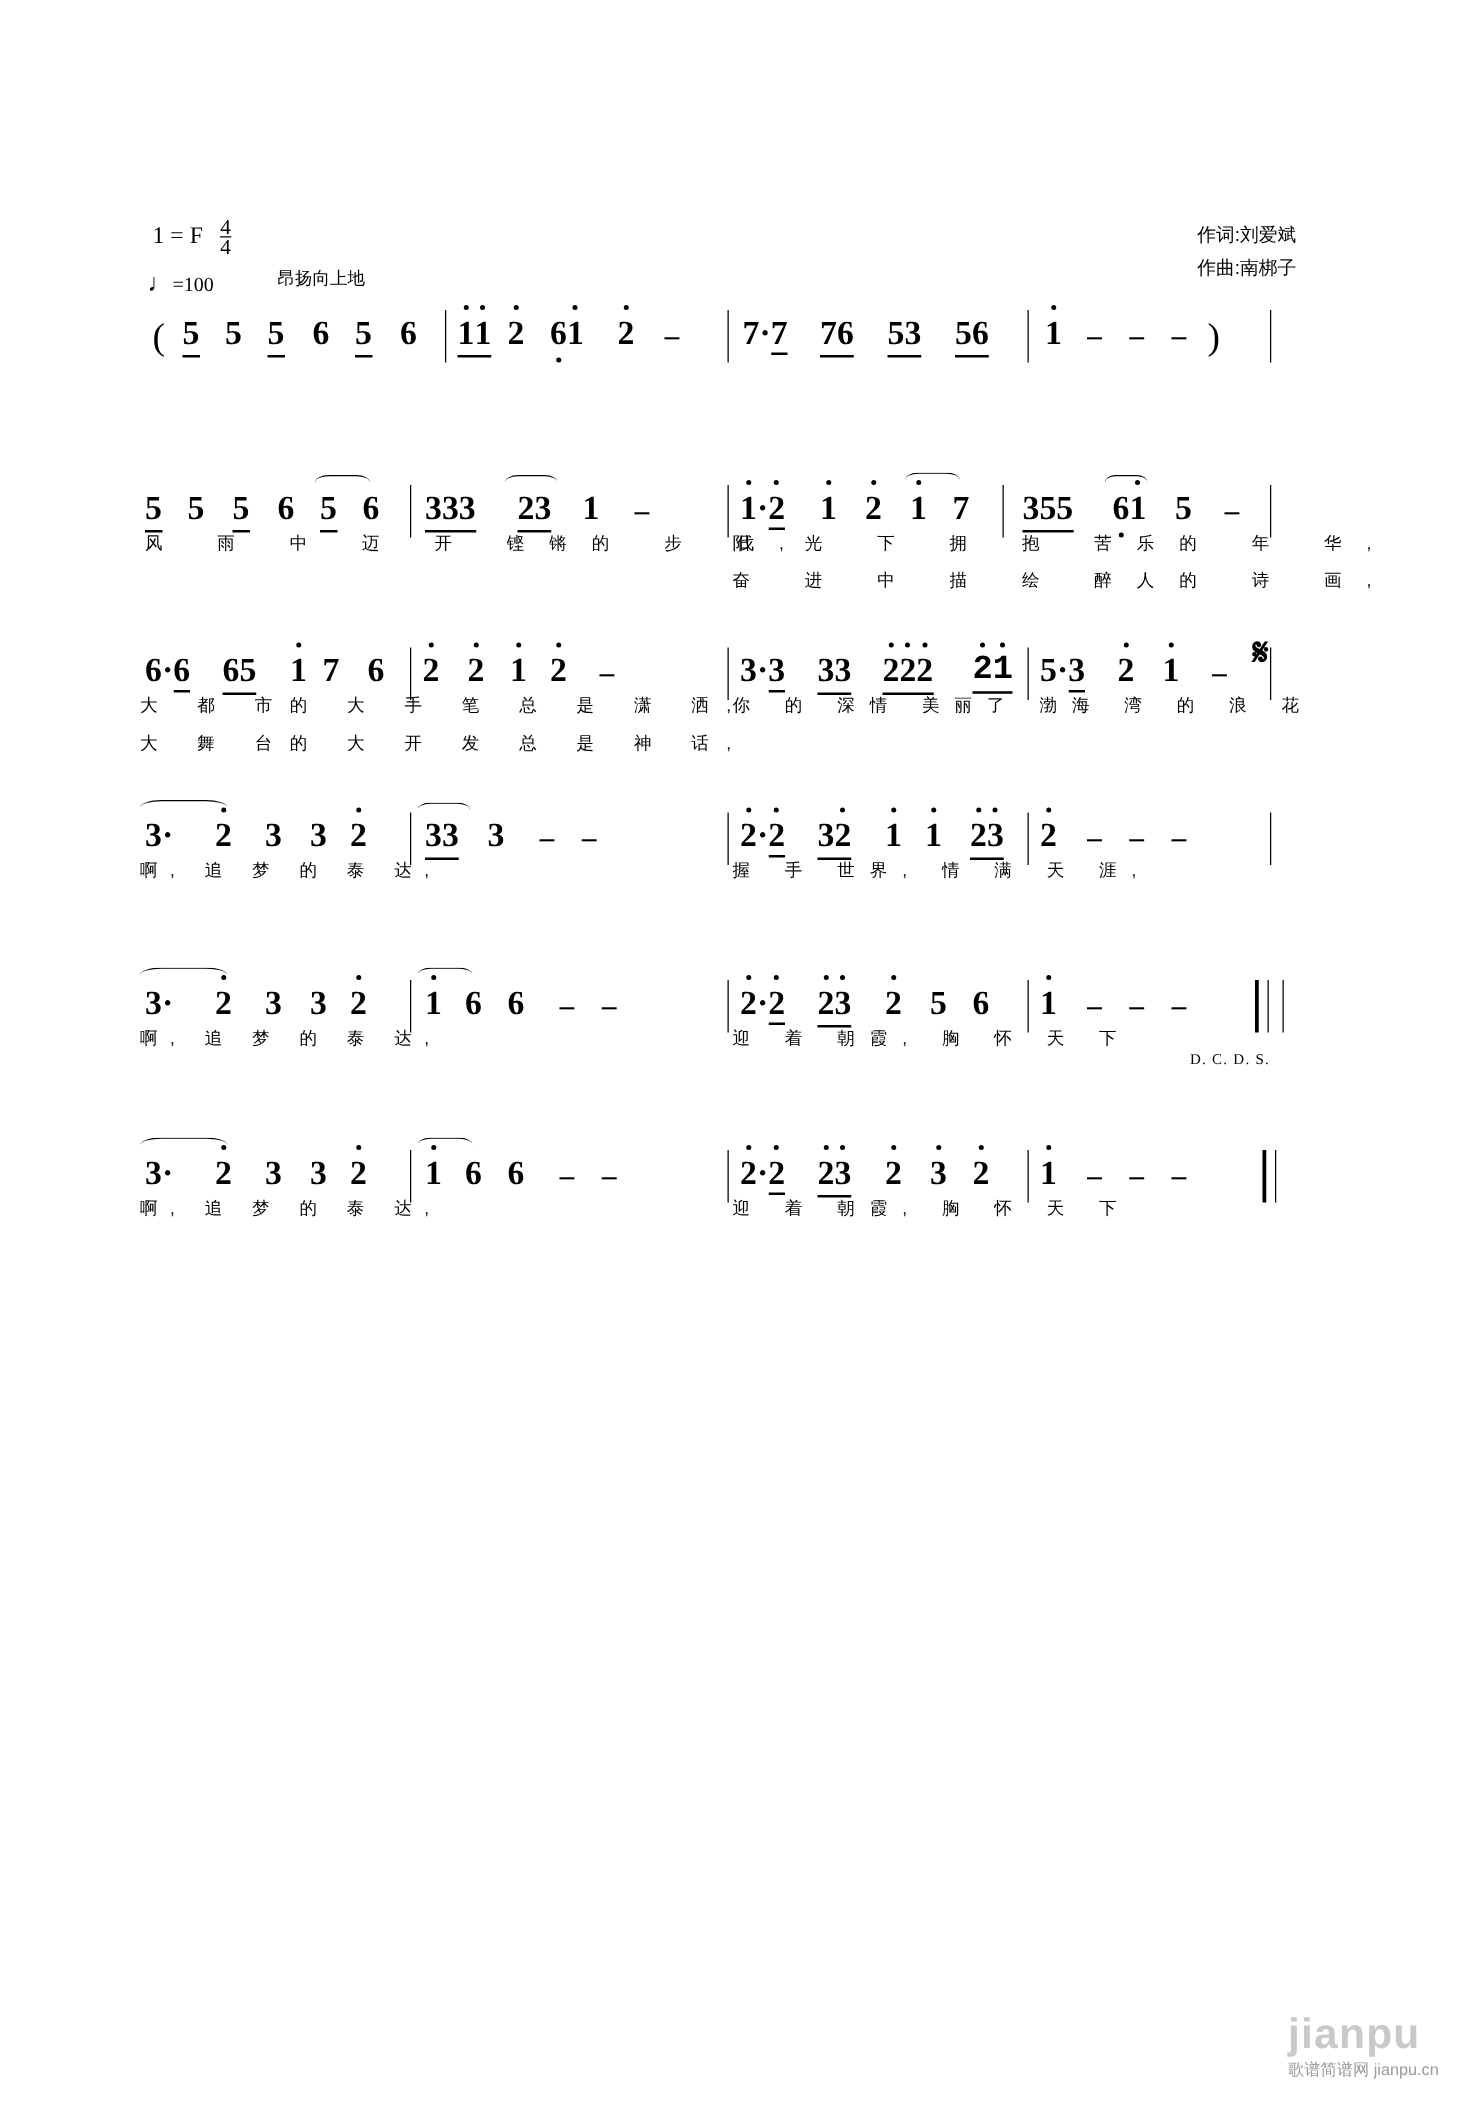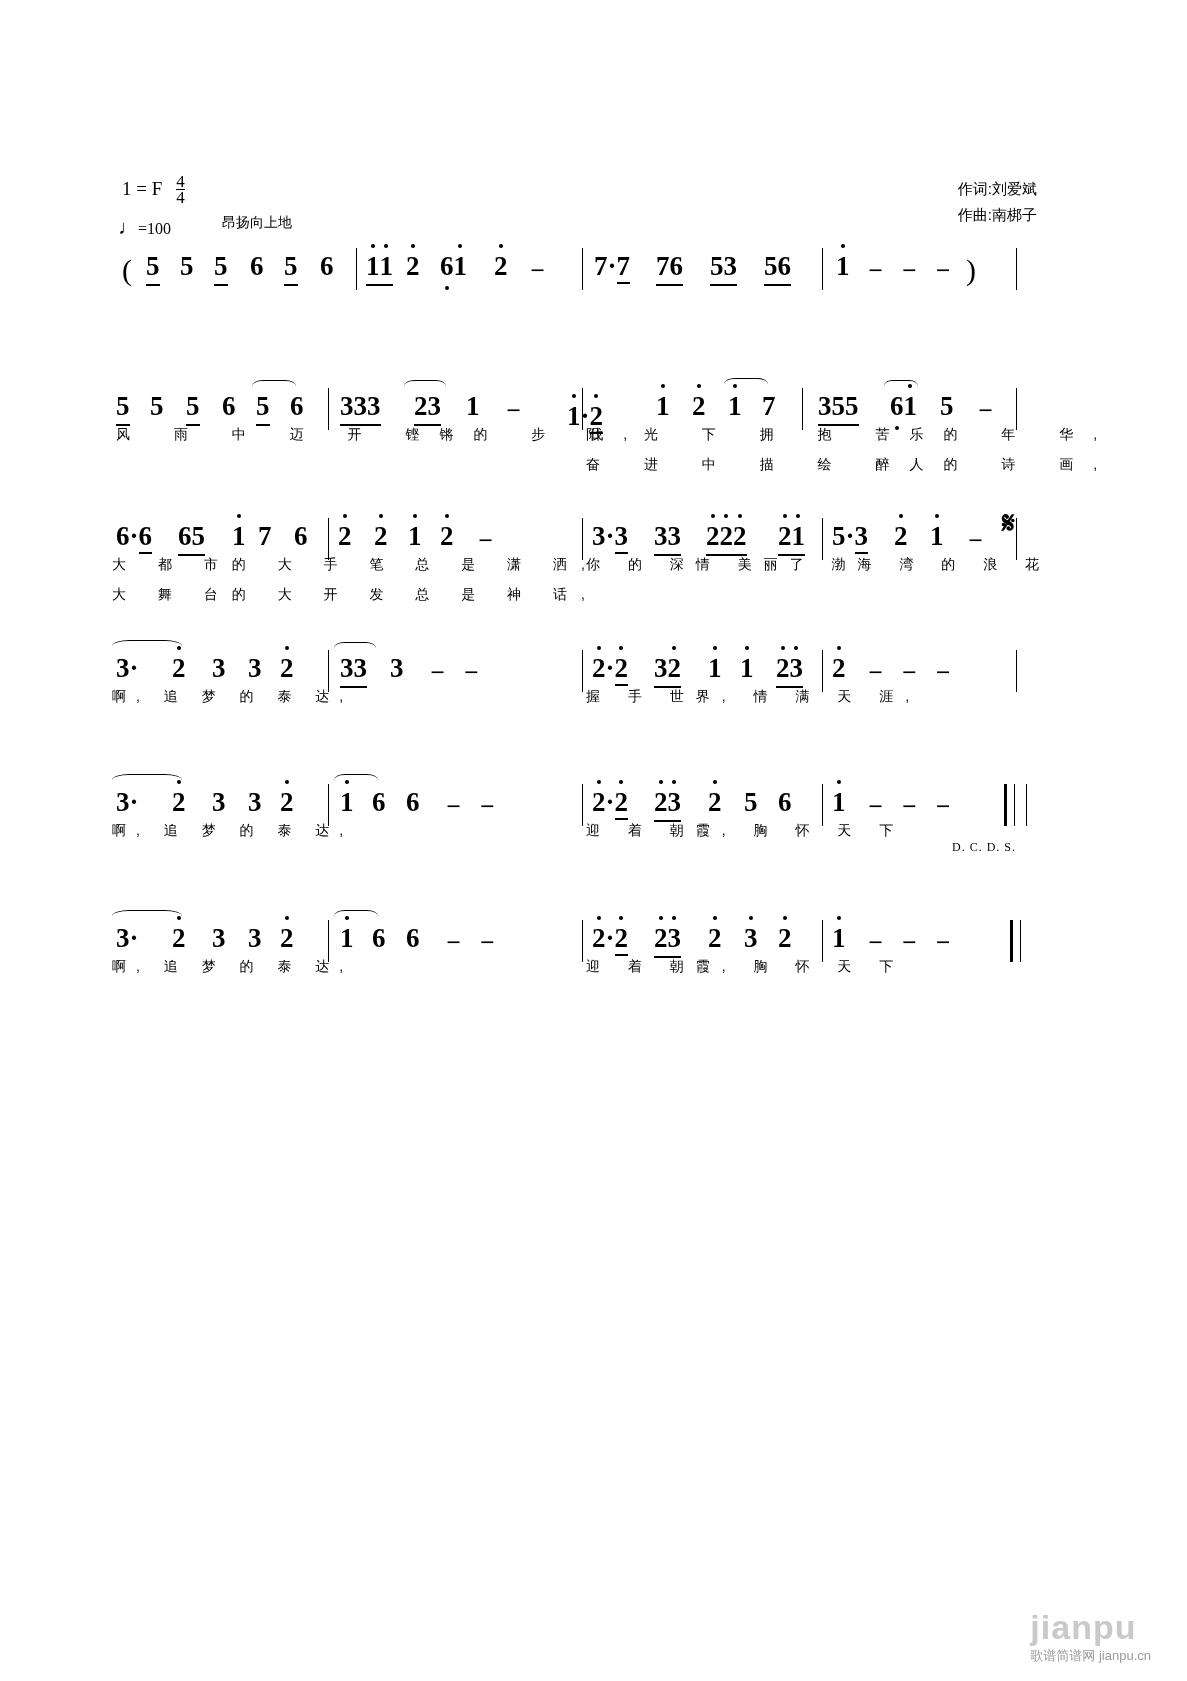--- a/index.html
+++ b/index.html
@@ -216,21 +216,21 @@
       <span class="barthin" style="left:328px; top:0px; height:42px;"></span>
 
       <span class="grp beam" style="left:340px; top:3px;">333</span>
       <span class="grp beam" style="left:414px; top:3px;">23</span>
       <span class="slur" style="left:404px; top:-8px; width:42px;"></span>
       <span class="grp" style="left:466px; top:3px;">1</span>
       <span class="grp" style="left:500px; top:3px; font-weight:normal;">－</span>
 
       <span class="barthin" style="left:582px; top:0px; height:42px;"></span>
 
-      <span class="grp" style="left:567px; top:3px;margin-top:10px;"><span class="n up">1</span><span class="dot">·</span><span class="n up" style="border-bottom:2px solid #000;">2</span></span>
+      <span class="grp" style="left:592px; top:3px;"><span class="n up">1</span><span class="dot">·</span><span class="n up" style="border-bottom:2px solid #000;">2</span></span>
       <span class="grp" style="left:656px; top:3px;"><span class="n up">1</span></span>
       <span class="grp" style="left:692px; top:3px;"><span class="n up">2</span></span>
       <span class="grp" style="left:728px; top:3px;"><span class="n up">1</span></span>
       <span class="grp" style="left:762px; top:3px;">7</span>
       <span class="slur" style="left:724px; top:-10px; width:44px;"></span>
 
       <span class="barthin" style="left:802px; top:0px; height:42px;"></span>
 
       <span class="grp beam" style="left:818px; top:3px;">355</span>
       <span class="grp" style="left:890px; top:3px;"><span class="n dn">6</span><span class="n up">1</span></span>
@@ -259,21 +259,21 @@
       <span class="grp" style="left:374px; top:3px;"><span class="n up">2</span></span>
       <span class="grp" style="left:408px; top:3px;"><span class="n up">1</span></span>
       <span class="grp" style="left:440px; top:3px;"><span class="n up">2</span></span>
       <span class="grp" style="left:472px; top:3px; font-weight:normal;">－</span>
 
       <span class="barthin" style="left:582px; top:0px; height:42px;"></span>
 
       <span class="grp" style="left:592px; top:3px;">3<span class="dot">·</span><span class="n" style="border-bottom:2px solid #000;">3</span></span>
       <span class="grp beam" style="left:654px; top:3px;">33</span>
       <span class="grp beam" style="left:706px; top:3px;"><span class="n up">2</span><span class="n up">2</span><span class="n up">2</span></span>
-      <span class="grp beam" style="left:778px; top:3px;"><span class="n up">2</span><span class="n up">1</span></span>
+      <span class="grp beam" style="left:778px; top:3px;font-family:Liberation Mono, monospace;"><span class="n up">2</span><span class="n up">1</span></span>
 
       <span class="barthin" style="left:822px; top:0px; height:42px;"></span>
 
       <span class="grp" style="left:832px; top:3px;">5<span class="dot">·</span><span class="n" style="border-bottom:2px solid #000;">3</span></span>
       <span class="grp" style="left:894px; top:3px;"><span class="n up">2</span></span>
       <span class="grp" style="left:930px; top:3px;"><span class="n up">1</span></span>
       <span class="grp" style="left:962px; top:3px; font-weight:normal;">－</span>
 
       <span class="barthin" style="left:1016px; top:0px; height:42px;"></span>
 

